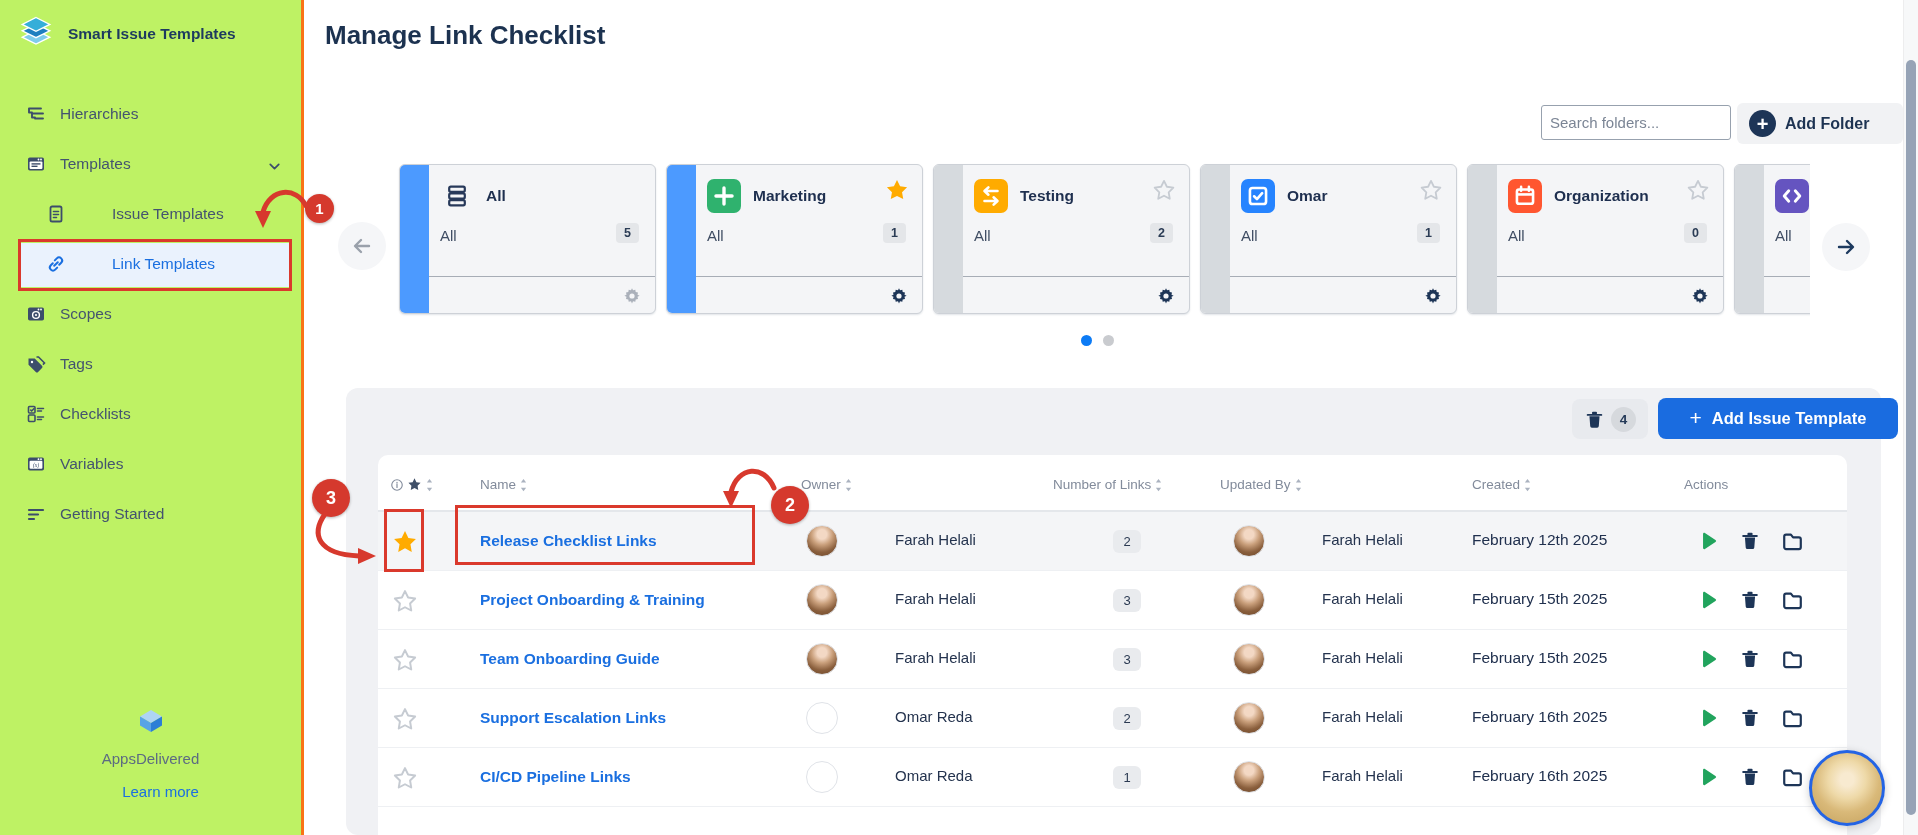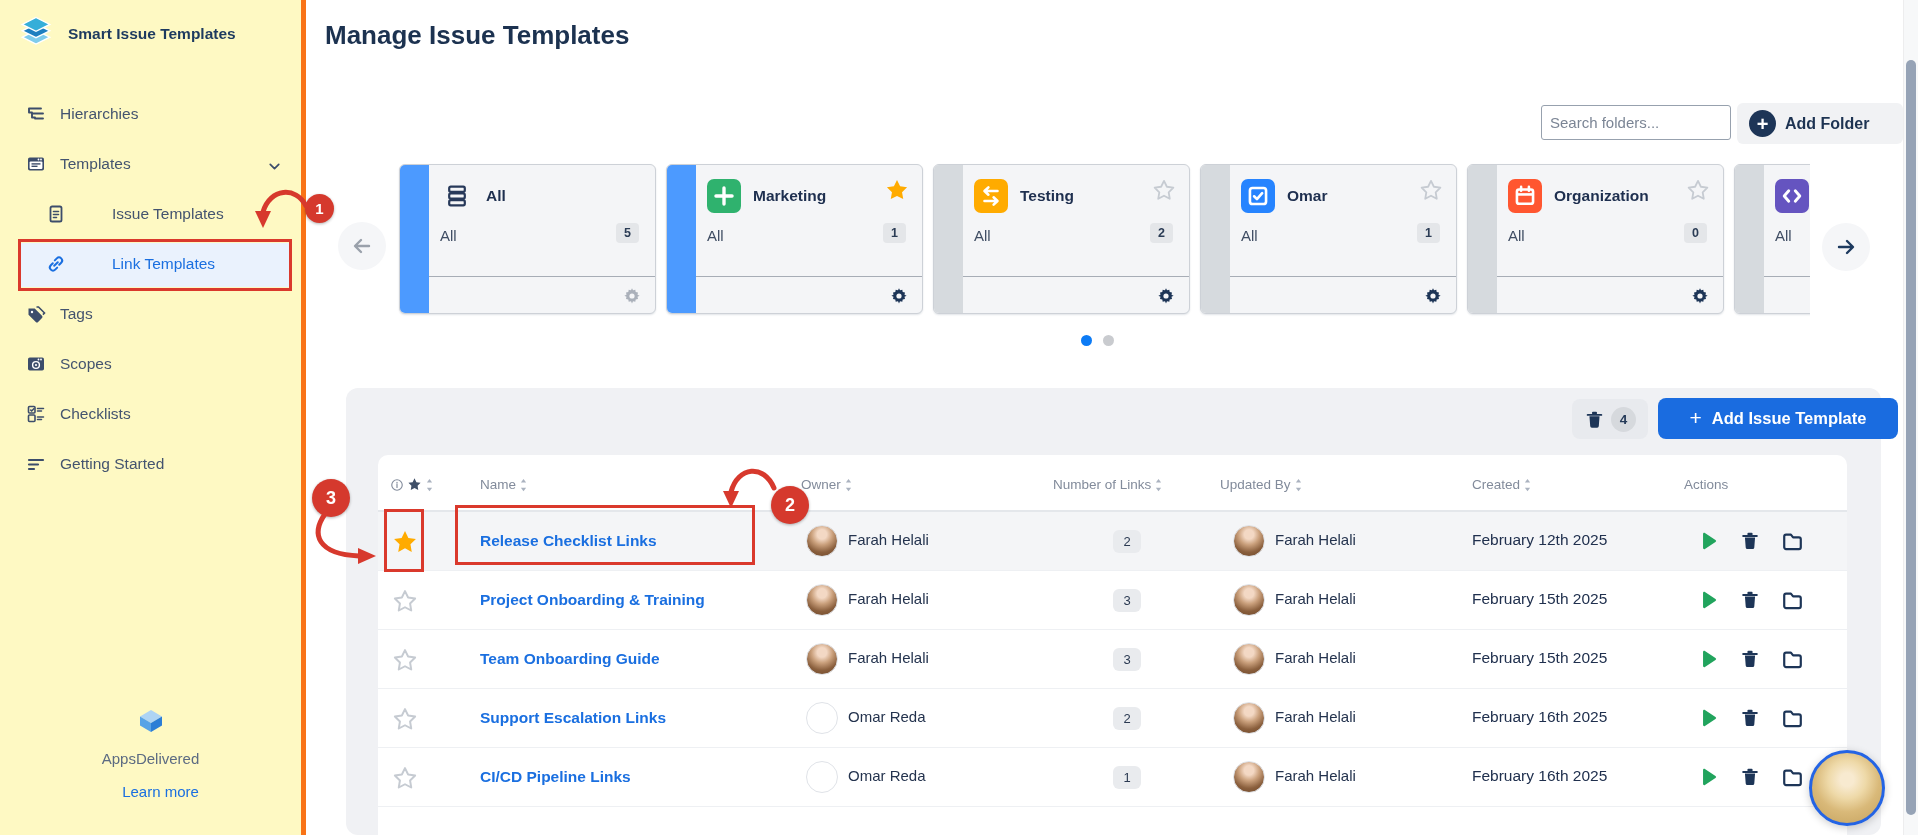--- a/index.html
+++ b/index.html
@@ -2,21 +2,21 @@
 <html><head>
 <meta charset="utf-8">
 <style>
   html,body{margin:0;padding:0;}
   body{
     width:1918px;height:835px;position:relative;overflow:hidden;
     background:#ffffff;font-family:"Liberation Sans",sans-serif;
     -webkit-font-smoothing:antialiased;
   }
   
-  .sidebar{position:absolute;left:0;top:0;width:301px;height:835px;background:#fef9c3;border-right:5px solid #f97316;z-index:2;}
+  .sidebar{position:absolute;left:0;top:0;width:301px;height:835px;background:#bef264;border-right:3px solid #f97316;z-index:2;}
   .logo-row{position:absolute;left:14px;top:12px;display:flex;align-items:center;gap:10px;}
   .logo-row .app-title{font-size:15.5px;font-weight:bold;color:#1d3a5f;}
   .nav{position:absolute;left:0;top:90px;width:301px;}
   .nav-item{position:relative;height:50px;cursor:pointer;}
   .nav-item .icn{position:absolute;left:26px;top:14px;width:22px;height:22px;}
   .nav-item .lbl{position:absolute;left:60px;top:15px;font-size:15.5px;color:#44546f;}
   .nav-item.child .icn{left:46px;}
   .nav-item.child .lbl{left:80px;margin-left:32px;}
   .nav-item.active .bg{position:absolute;left:21px;top:3px;right:12px;bottom:3px;background:#eaf2fd;}
   .nav-item.active .lbl{color:#1a6fe0;}
@@ -60,21 +60,21 @@
   .tcard{position:absolute;left:378px;top:455px;width:1469px;height:380px;background:#fff;border-radius:10px 10px 0 0;z-index:1;}
   .thead{position:absolute;left:0;top:0;width:100%;height:57px;border-bottom:2px solid #e4e7eb;box-sizing:border-box;}
   .th{position:absolute;top:22px;font-size:13.5px;color:#828b9b;display:flex;align-items:center;gap:3px;cursor:pointer;}
   .trow{position:absolute;left:0;width:100%;height:59px;border-bottom:1px solid #eef0f3;box-sizing:border-box;}
   .trow.hl{background:#f4f5f7;}
   .cell-star{position:absolute;left:14px;top:17px;width:26px;height:26px;cursor:pointer;}
   .cell-name{position:absolute;left:102px;top:20px;font-size:15.5px;font-weight:bold;color:#1a6fe0;cursor:pointer;}
   .avatar{width:32px;height:32px;border-radius:50%;position:absolute;top:13px;border:1px solid #e0e3e8;box-sizing:border-box;}
   .av-farah{background:radial-gradient(circle at 50% 28%,#f3d8c4 18%,#caa07c 40%,#8a5f3d 68%,#6b4527 100%);}
   .av-omar{background:radial-gradient(circle at 50% 30%,#eccba6 20%,#9b8succeed 0%,#5d6f80 55%,#26343f 100%);}
-  .cell-person{position:absolute;top:19px;font-size:15px;color:#24334e;}
+  .cell-person{position:absolute;top:19px;font-size:15px;color:#24334e;margin-left:47px;}
   .cell-links{position:absolute;left:735px;top:18px;width:28px;height:23px;background:#e9ebee;border-radius:6px;
     font-size:13px;color:#2b3a52;display:flex;align-items:center;justify-content:center;}
   .cell-date{position:absolute;left:1094px;top:19px;font-size:15.5px;color:#20304e;}
   .act{position:absolute;top:18px;width:23px;height:23px;cursor:pointer;}
   
   .ann-box{position:absolute;border:3px solid #da392c;z-index:6;pointer-events:none;}
   .ann-circle{position:absolute;background:#d5392d;color:#fff;border-radius:50%;display:flex;align-items:center;justify-content:center;
     font-weight:bold;z-index:7;box-shadow:0 1px 3px rgba(0,0,0,.3);pointer-events:none;}
   .ann-arrow{position:absolute;z-index:7;pointer-events:none;}
   
@@ -125,64 +125,74 @@
       </div>
       <div class="nav-item child active">
         <span class="bg"></span>
         <span class="icn"><svg width="20" height="20" viewBox="0 0 20 20">
             <path d="M8.2 11.8l3.6-3.6M6.8 9.2l-2 2a3.1 3.1 0 004.4 4.4l2-2M13.2 10.8l2-2a3.1 3.1 0 00-4.4-4.4l-2 2" stroke="#1a6fe0" stroke-width="2" fill="none" stroke-linecap="round"></path>
           </svg></span>
         <span class="lbl">Link Templates</span>
       </div>
       <div class="nav-item">
         <span class="icn"><svg width="20" height="20" viewBox="0 0 20 20">
-            <path d="M2.5 4.5h6.2l7.3 7.3a1.6 1.6 0 010 2.3l-3.9 3.9a1.6 1.6 0 01-2.3 0L2.5 10.7z" fill="#3c4d6b"></path>
-            <circle cx="6" cy="8" r="1.2" fill="#fff"></circle>
-            <path d="M10.5 3h2l6 6-1.6 1.6" stroke="#3c4d6b" stroke-width="1.6" fill="none"></path>
-          </svg></span>
-        <span class="lbl">Tags</span>
-      </div>
-      <div class="nav-item">
-        <span class="icn"><svg width="20" height="20" viewBox="0 0 20 20">
             <rect x="2" y="3.5" width="16" height="13" rx="1.8" fill="#3c4d6b"></rect>
             <circle cx="10" cy="11" r="3.4" fill="none" stroke="#fff" stroke-width="1.4"></circle>
             <circle cx="10" cy="11" r="1.1" fill="#fff"></circle>
             <circle cx="12.5" cy="5.5" r=".9" fill="#fff"></circle>
             <circle cx="15" cy="5.5" r=".9" fill="#fff"></circle>
           </svg></span>
         <span class="lbl">Scopes</span>
       </div>
       <div class="nav-item">
         <span class="icn"><svg width="20" height="20" viewBox="0 0 20 20">
+            <path d="M2.5 4.5h6.2l7.3 7.3a1.6 1.6 0 010 2.3l-3.9 3.9a1.6 1.6 0 01-2.3 0L2.5 10.7z" fill="#3c4d6b"></path>
+            <circle cx="6" cy="8" r="1.2" fill="#fff"></circle>
+            <path d="M10.5 3h2l6 6-1.6 1.6" stroke="#3c4d6b" stroke-width="1.6" fill="none"></path>
+          </svg></span>
+        <span class="lbl">Tags</span>
+      </div>
+      <div class="nav-item">
+        <span class="icn"><svg width="20" height="20" viewBox="0 0 20 20">
             <rect x="2.5" y="2.5" width="6.5" height="6.5" rx="1" fill="none" stroke="#3c4d6b" stroke-width="1.6"></rect>
             <path d="M4.3 5.6l1.4 1.4 2.6-2.8" stroke="#3c4d6b" stroke-width="1.5" fill="none"></path>
             <rect x="2.5" y="11" width="6.5" height="6.5" rx="1" fill="none" stroke="#3c4d6b" stroke-width="1.6"></rect>
             <path d="M11.5 4.5h6M11.5 7h4M11.5 13h6M11.5 15.5h4" stroke="#3c4d6b" stroke-width="1.5" stroke-linecap="round"></path>
           </svg></span>
         <span class="lbl">Checklists</span>
+      </div>
+      <div class="nav-item">
+        <span class="icn"><svg width="20" height="20" viewBox="0 0 20 20">
+            <rect x="2" y="3.5" width="16" height="13" rx="1.8" fill="#3c4d6b"></rect>
+            <rect x="3.6" y="6.8" width="12.8" height="8" rx="1" fill="#fff"></rect>
+            <text x="10" y="13.2" font-size="5.6" font-style="italic" text-anchor="middle" fill="#3c4d6b" font-family="Liberation Serif,serif">(x)</text>
+            <circle cx="12.5" cy="5.2" r=".9" fill="#fff"></circle>
+            <circle cx="15" cy="5.2" r=".9" fill="#fff"></circle>
+          </svg></span>
+        <span class="lbl">Variables</span>
       </div>
       <div class="nav-item">
         <span class="icn"><svg width="20" height="20" viewBox="0 0 20 20">
             <path d="M3 6h14M3 10.5h9M3 15h5" stroke="#3c4d6b" stroke-width="2.2" stroke-linecap="round"></path>
           </svg></span>
         <span class="lbl">Getting Started</span>
       </div>
     </div>
   <div class="sb-footer">
     <svg width="34" height="30" viewBox="0 0 32 30">
       <path d="M16 2l11 6.5L16 15 5 8.5z" fill="#aed4f4"></path>
       <path d="M5 8.5v9L16 24v-9z" fill="#58a3e6"></path>
       <path d="M27 8.5v9L16 24v-9z" fill="#2c7ed6"></path>
     </svg>
     <div class="sb-brand">AppsDelivered</div>
     <div class="sb-learn">Learn more</div>
   </div>
 </div>
 
-<div class="page-title">Manage Issue Templates</div>
+<div class="page-title">Manage Link Checklist</div>
 
 <input class="search-input" placeholder="Search folders..." style="">
 <div class="add-folder-btn">
   <span class="plus-circle">+</span>
   <span class="afl">Add Folder</span>
 </div>
 
 <div class="car-arrow" style="left:338px;top:222px;">
   <svg viewBox="0 0 24 24">
     <path d="M19 12H6M11 6l-6 6 6 6" stroke="#9aa1ab" stroke-width="2.4" fill="none" stroke-linecap="round" stroke-linejoin="round"></path>

